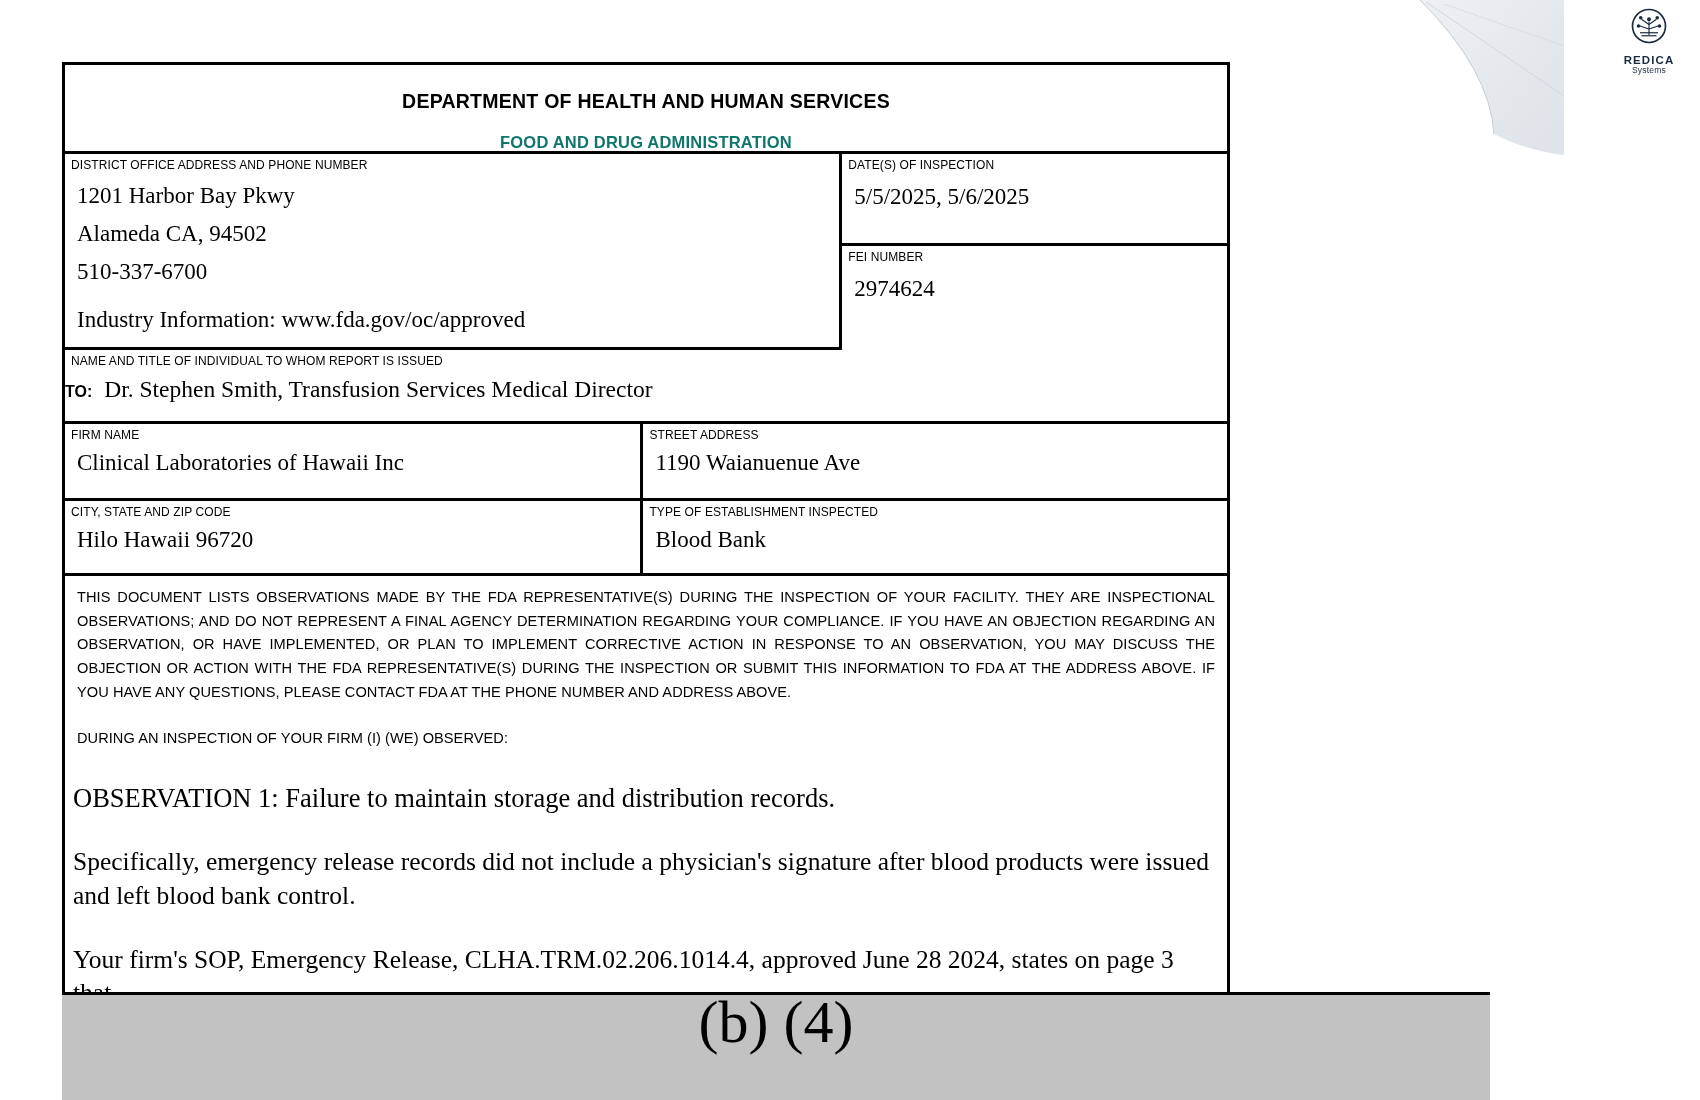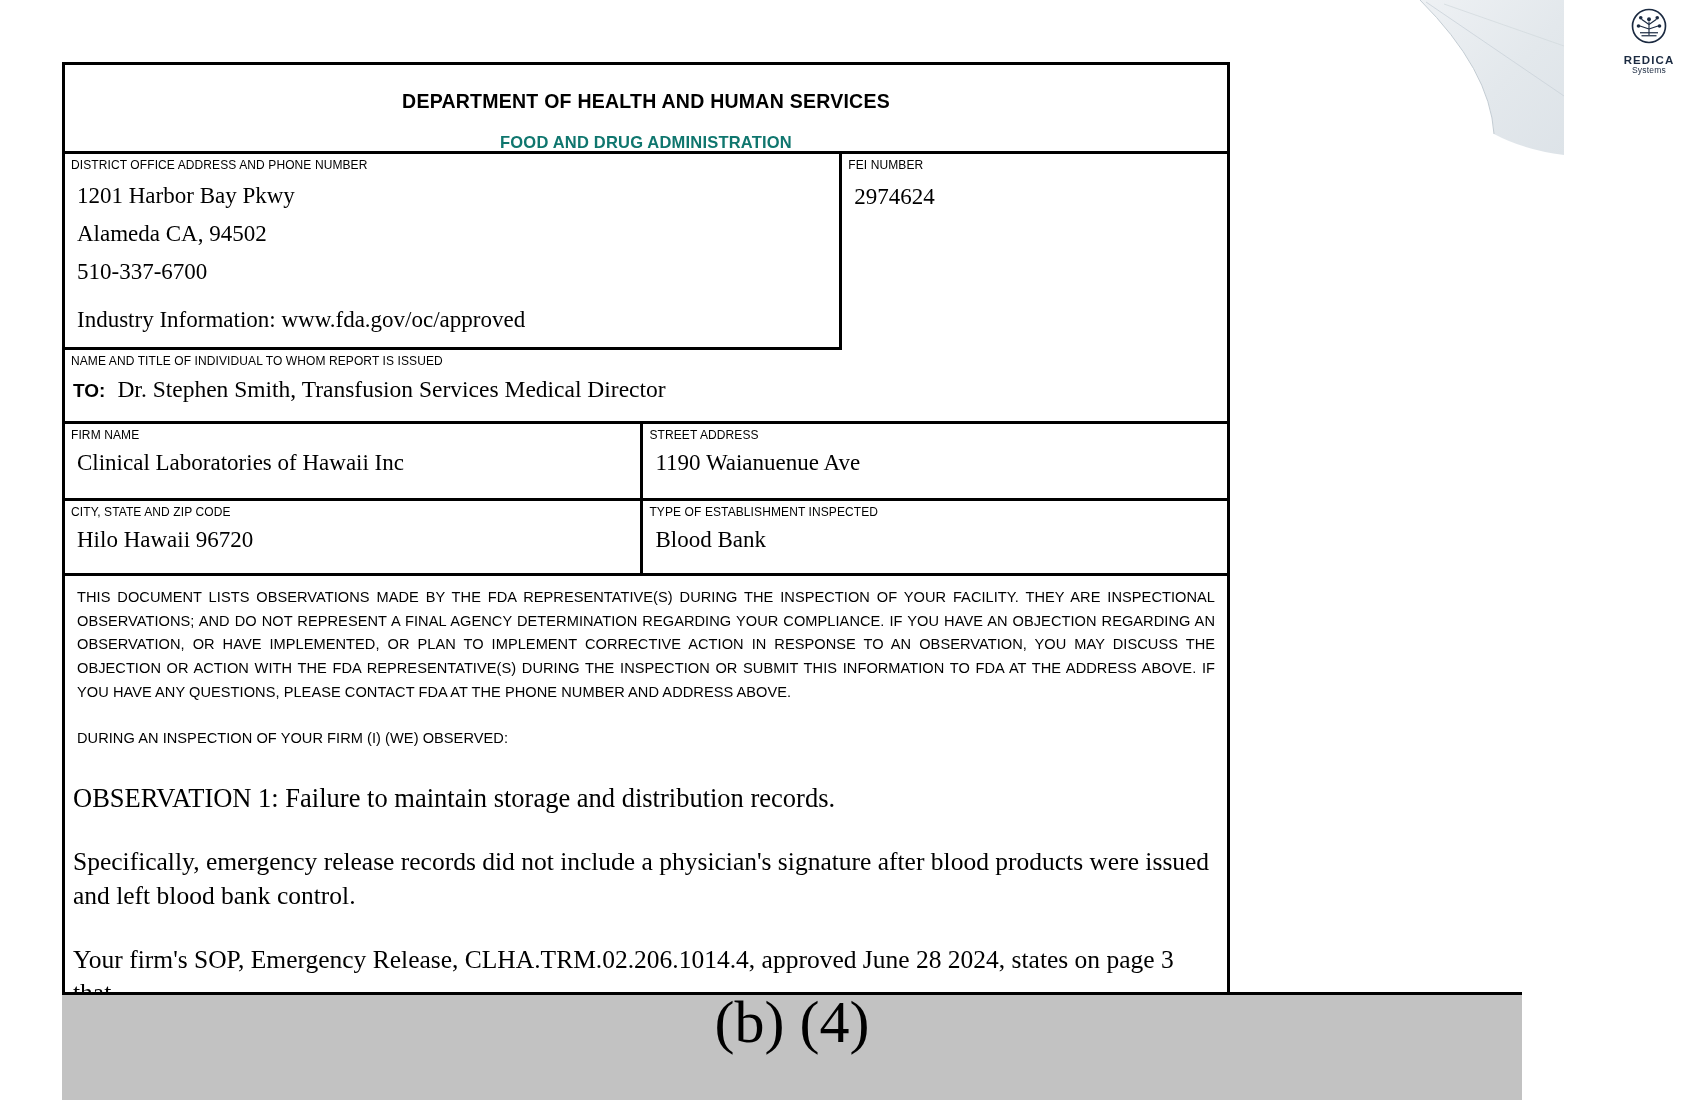--- a/index.html
+++ b/index.html
@@ -147,23 +147,23 @@
     height: 74px;
     border-bottom: 3px solid #000;
     box-sizing: border-box;
   }
   .to-line {
     display: flex;
     align-items: baseline;
     padding-top: 8px;
   }
   .to-label {
-    font-size: 19px;
+    font-size: 16px;
     font-weight: bold;
-    padding-left: 8px;
+    padding-left: 0;
     color: #000;
   }
   .to-val {
     font-family: "Liberation Serif", serif;
     font-size: 23.5px;
     padding-left: 12px;
     color: #000;
   }
 
   
@@ -234,21 +234,20 @@
   
   #bottom-band {
     position: absolute;
     left: 62px;
     top: 992px;
     width: 1428px;
     height: 108px;
     background: #c2c2c2;
     z-index: 20;
     overflow: hidden;
-    padding-left: 32px;
   }
   #redacted {
     position: absolute;
     left: 0;
     top: -4px;
     width: 100%;
     text-align: center;
     font-family: "Liberation Serif", serif;
     font-size: 60px;
     color: #000;
@@ -272,20 +271,24 @@
 
   <div class="row">
     <div class="cell blk-addr">
       <div class="cap">DISTRICT OFFICE ADDRESS AND PHONE NUMBER</div>
       <div class="val">1201 Harbor Bay Pkwy</div>
       <div class="val">Alameda CA, 94502</div>
       <div class="val">510-337-6700</div>
       <div class="val ind">Industry Information: www.fda.gov/oc/approved</div>
     </div>
     <div class="cell blk-right">
+      <div class="cell blk-dates">
+        <div class="cap">DATE(S) OF INSPECTION</div>
+        <div class="val">5/5/2025, 5/6/2025</div>
+      </div>
       <div class="cell blk-fei">
         <div class="cap">FEI NUMBER</div>
         <div class="val">2974624</div>
       </div>
     </div>
   </div>
 
   <div class="cell blk-to">
     <div class="cap">NAME AND TITLE OF INDIVIDUAL TO WHOM REPORT IS ISSUED</div>
     <div class="to-line">

